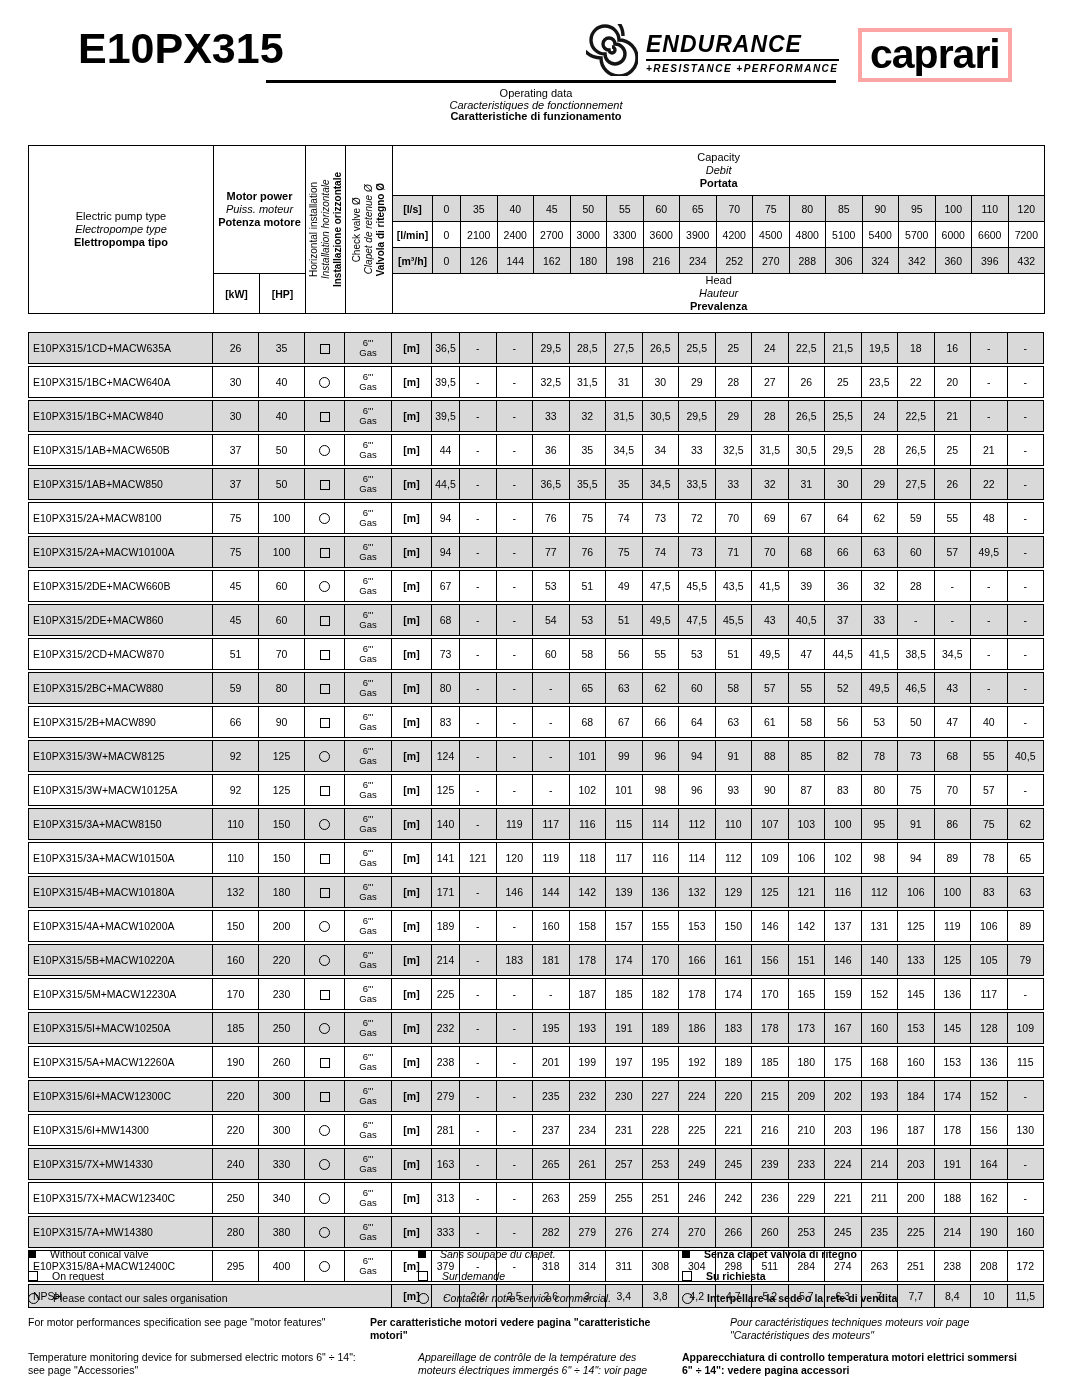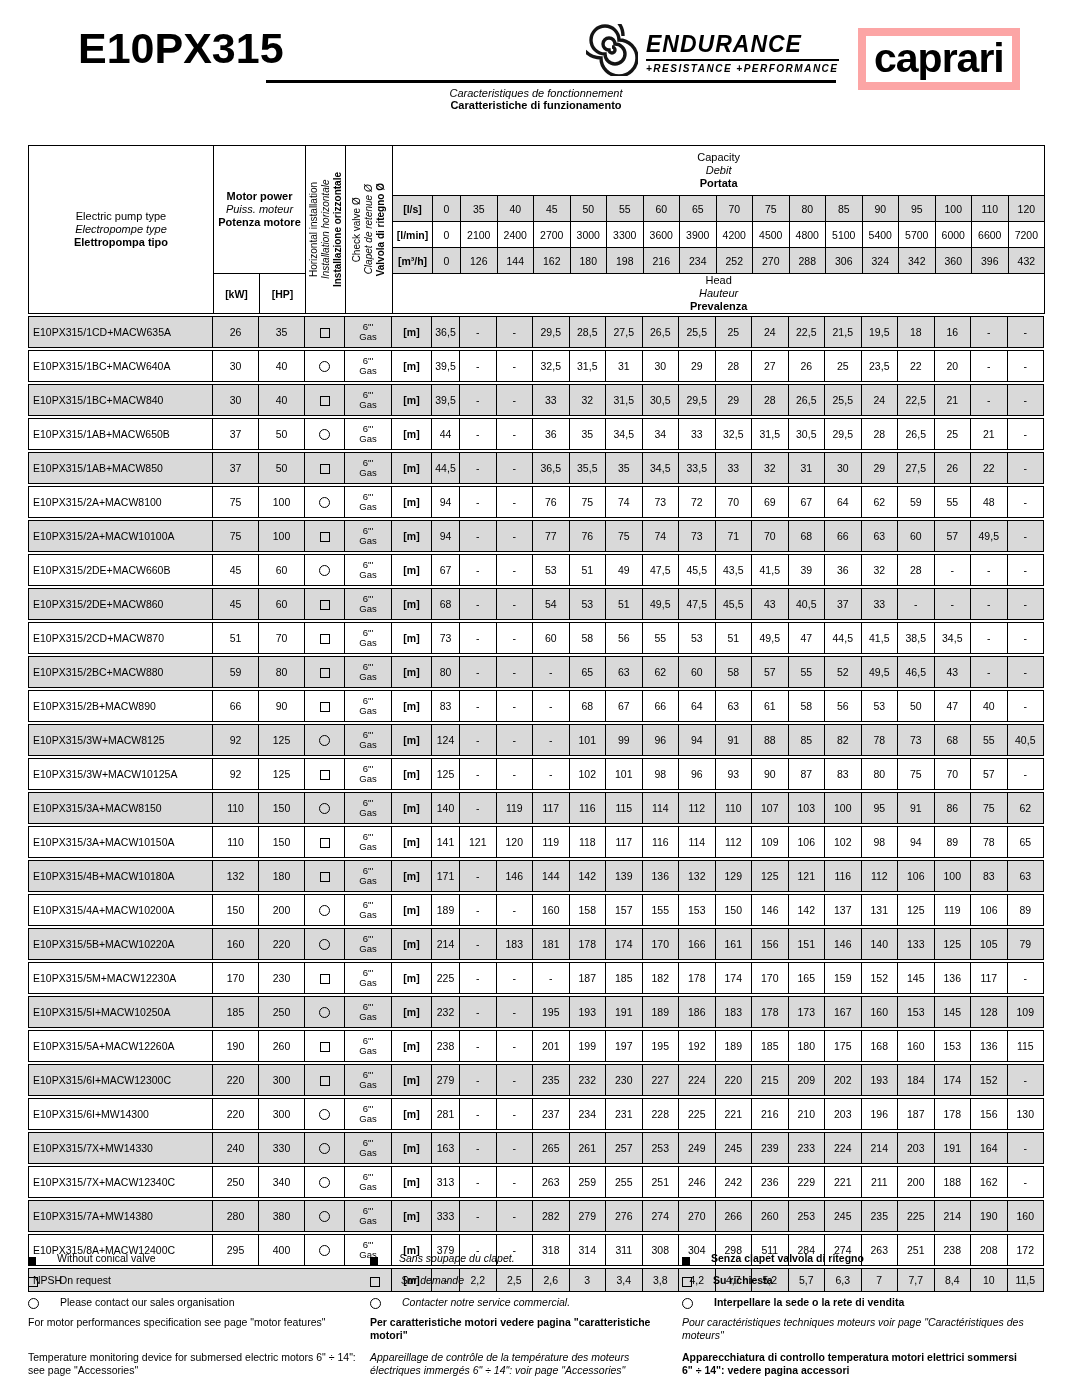--- a/index.html
+++ b/index.html
@@ -7,61 +7,61 @@
         font-family:"Liberation Sans",sans-serif;overflow:hidden;}
 
   
   .title{position:absolute;left:30px;top:24px;font-size:43px;font-weight:bold;letter-spacing:0px;margin-left:48px;}
   .title-rule{position:absolute;left:266px;top:80px;width:570px;height:3px;background:#000;}
   .endurance{position:absolute;left:586px;top:24px;display:flex;align-items:center;gap:8px;}
   .end-text{display:flex;flex-direction:column;}
   .end-name{font-size:23px;font-weight:bold;font-style:italic;letter-spacing:1px;
             border-bottom:2px solid #000;padding-bottom:1px;line-height:28px;}
   .end-sub{font-size:10px;font-weight:bold;font-style:italic;letter-spacing:1.5px;margin-top:2px;}
-  .caprari{position:absolute;left:858px;top:28px;border:8px solid #fca5a5;padding:0 8px 2px 8px;
+  .caprari{position:absolute;left:858px;top:28px;border:4px solid #fca5a5;padding:0 8px 2px 8px;
            font-size:41px;font-weight:bold;letter-spacing:-1px;line-height:44px;}
   .subtitle{position:absolute;left:0;width:1072px;top:88px;text-align:center;font-size:11px;line-height:11.5px;}
   .sub-fr{font-style:italic;}
   .sub-it{font-weight:bold;}
 
   
   .tables{position:absolute;left:28px;top:145px;width:1016px;}
   table{table-layout:fixed;width:1016px;font-size:10.5px;}
   #header-table{border-collapse:collapse;}
   #header-table td{border:1px solid #000;text-align:center;vertical-align:middle;padding:0;}
   .hr1{height:50px;} .hru{height:26px;margin-left:32px;} .hr5{height:39px;}
   .l-en{display:block;} .l-fr{display:block;font-style:italic;} .l-it{display:block;font-weight:bold;}
   .lines{font-size:11px;line-height:13px;}
   .bold{font-weight:bold;}
   .unitb{font-weight:bold;}
   tr[data-cap="0"] td, tr[data-cap="2"] td{background:#d9d9d9;}
   .vcell{padding:0;}
   .vrot{writing-mode:vertical-rl;transform:rotate(180deg);white-space:nowrap;
         margin:0 auto;font-size:10px;line-height:12px;text-align:center;}
 
-  #body-table{border-collapse:separate;border-spacing:0 2px;margin-top:0;}
+  #body-table{border-collapse:separate;border-spacing:0 2px;margin-top:16px;}
   #body-table td{border:1px solid #000;border-left-width:0;text-align:center;vertical-align:middle;
                  padding:0;height:30px;}
   #body-table td:first-child{border-left-width:1px;}
   #body-table tr.gray td{background:#d9d9d9;}
   #body-table td.model{text-align:left;padding-left:4px;}
   #body-table td.valve{font-size:9.5px;line-height:10px;}
   #body-table tr.npsh td{height:22px;}
 
   .sym-sq{display:inline-block;width:8px;height:8px;border:1.5px solid #000;vertical-align:middle;}
   .sym-ci{display:inline-block;width:9px;height:9px;border:1.5px solid #000;border-radius:50%;vertical-align:middle;}
   .sym-fsq{display:inline-block;width:8px;height:8px;background:#000;vertical-align:middle;}
 
   
   .footer{position:absolute;left:28px;top:1243px;width:1016px;display:grid;
           grid-template-columns:342px 312px 362px;font-size:10.5px;line-height:13px;}
-  .leg{height:22px;display:flex;align-items:flex-end;gap:21px;}
+  .leg{height:22px;display:flex;align-items:center;gap:14px;}
   .note1{margin-top:7px;padding-right:14px;}
   .note2{margin-top:9px;padding-right:14px;}
-  .col-fr{font-style:italic;}
+  .col-fr{font-style:italic;margin-left:48px;}
   .col-it{font-weight:bold;}
 </style>
 </head>
 <body>
 
 <div class="page">
 
   <div class="title">E10PX315</div>
   <div class="title-rule"></div>
 
@@ -73,20 +73,21 @@
     </span>
     <span class="end-text">
       <span class="end-name">ENDURANCE</span>
       <span class="end-sub">+RESISTANCE +PERFORMANCE</span>
     </span>
   </div>
 
   <div class="caprari">caprari</div>
 
   <div class="subtitle">
+    <div class="sub-en">Operating data</div>
     <div class="sub-fr">Caracteristiques de fonctionnement</div>
     <div class="sub-it">Caratteristiche di funzionamento</div>
   </div>
 
   <div class="tables">
 
     <table id="header-table">
       <colgroup>
         <col style="width:185px">
           <col style="width:46px">

